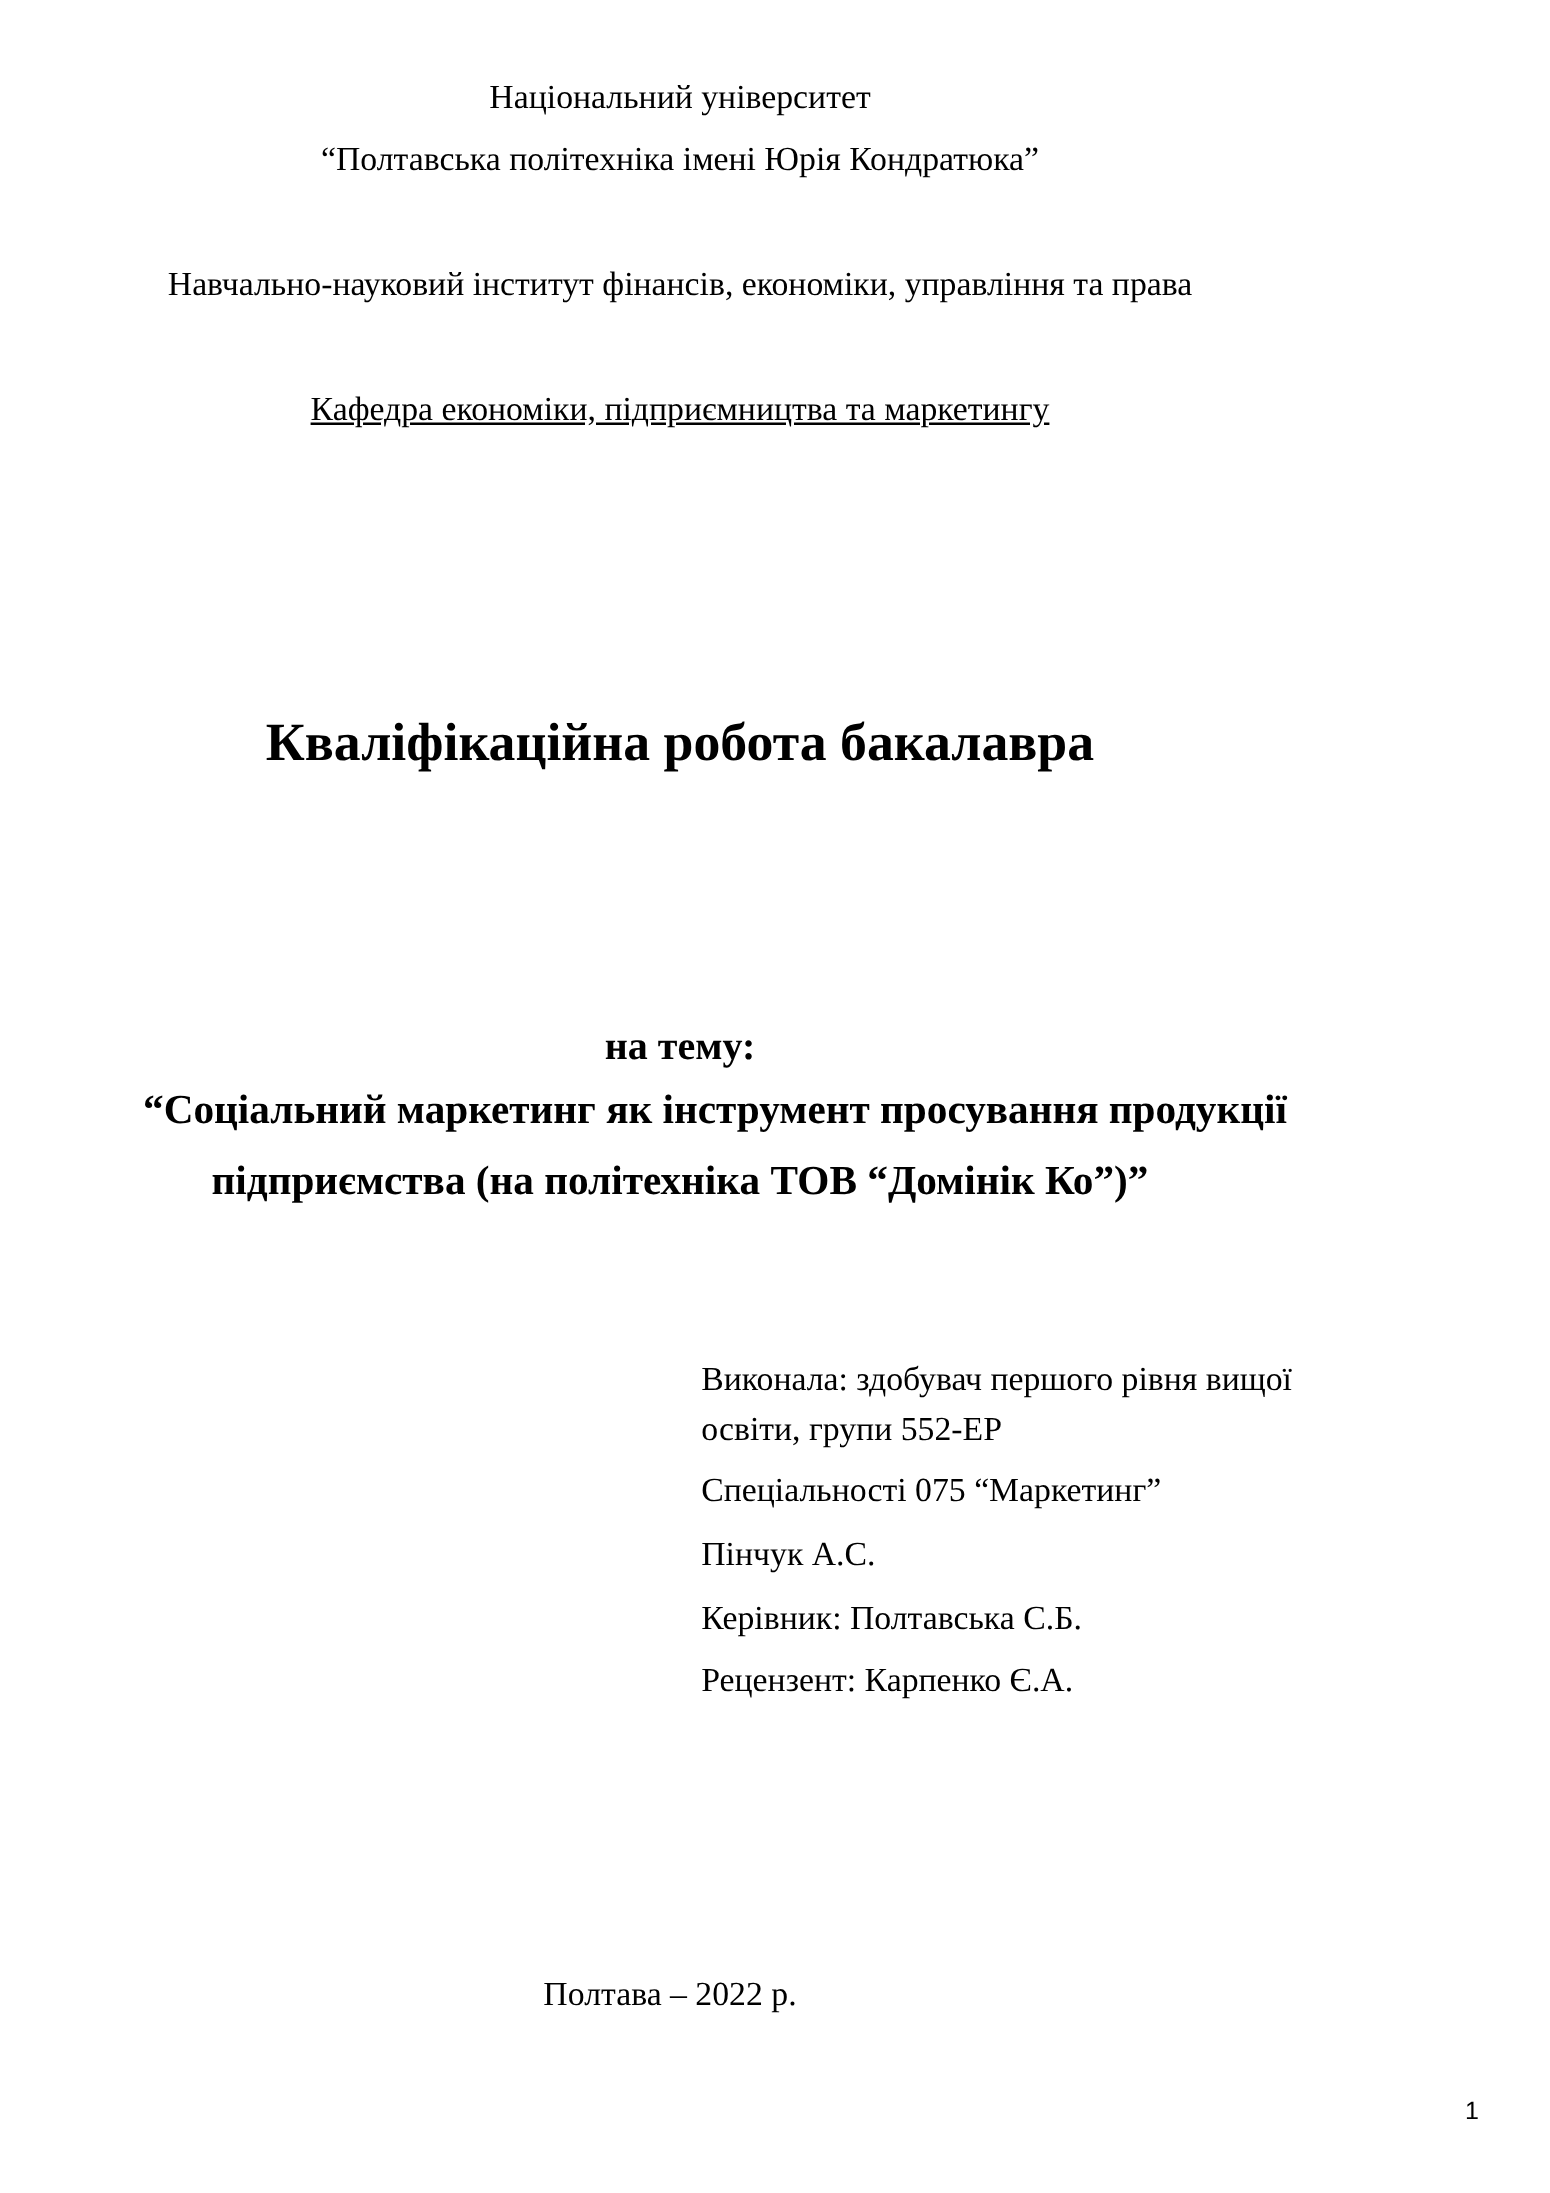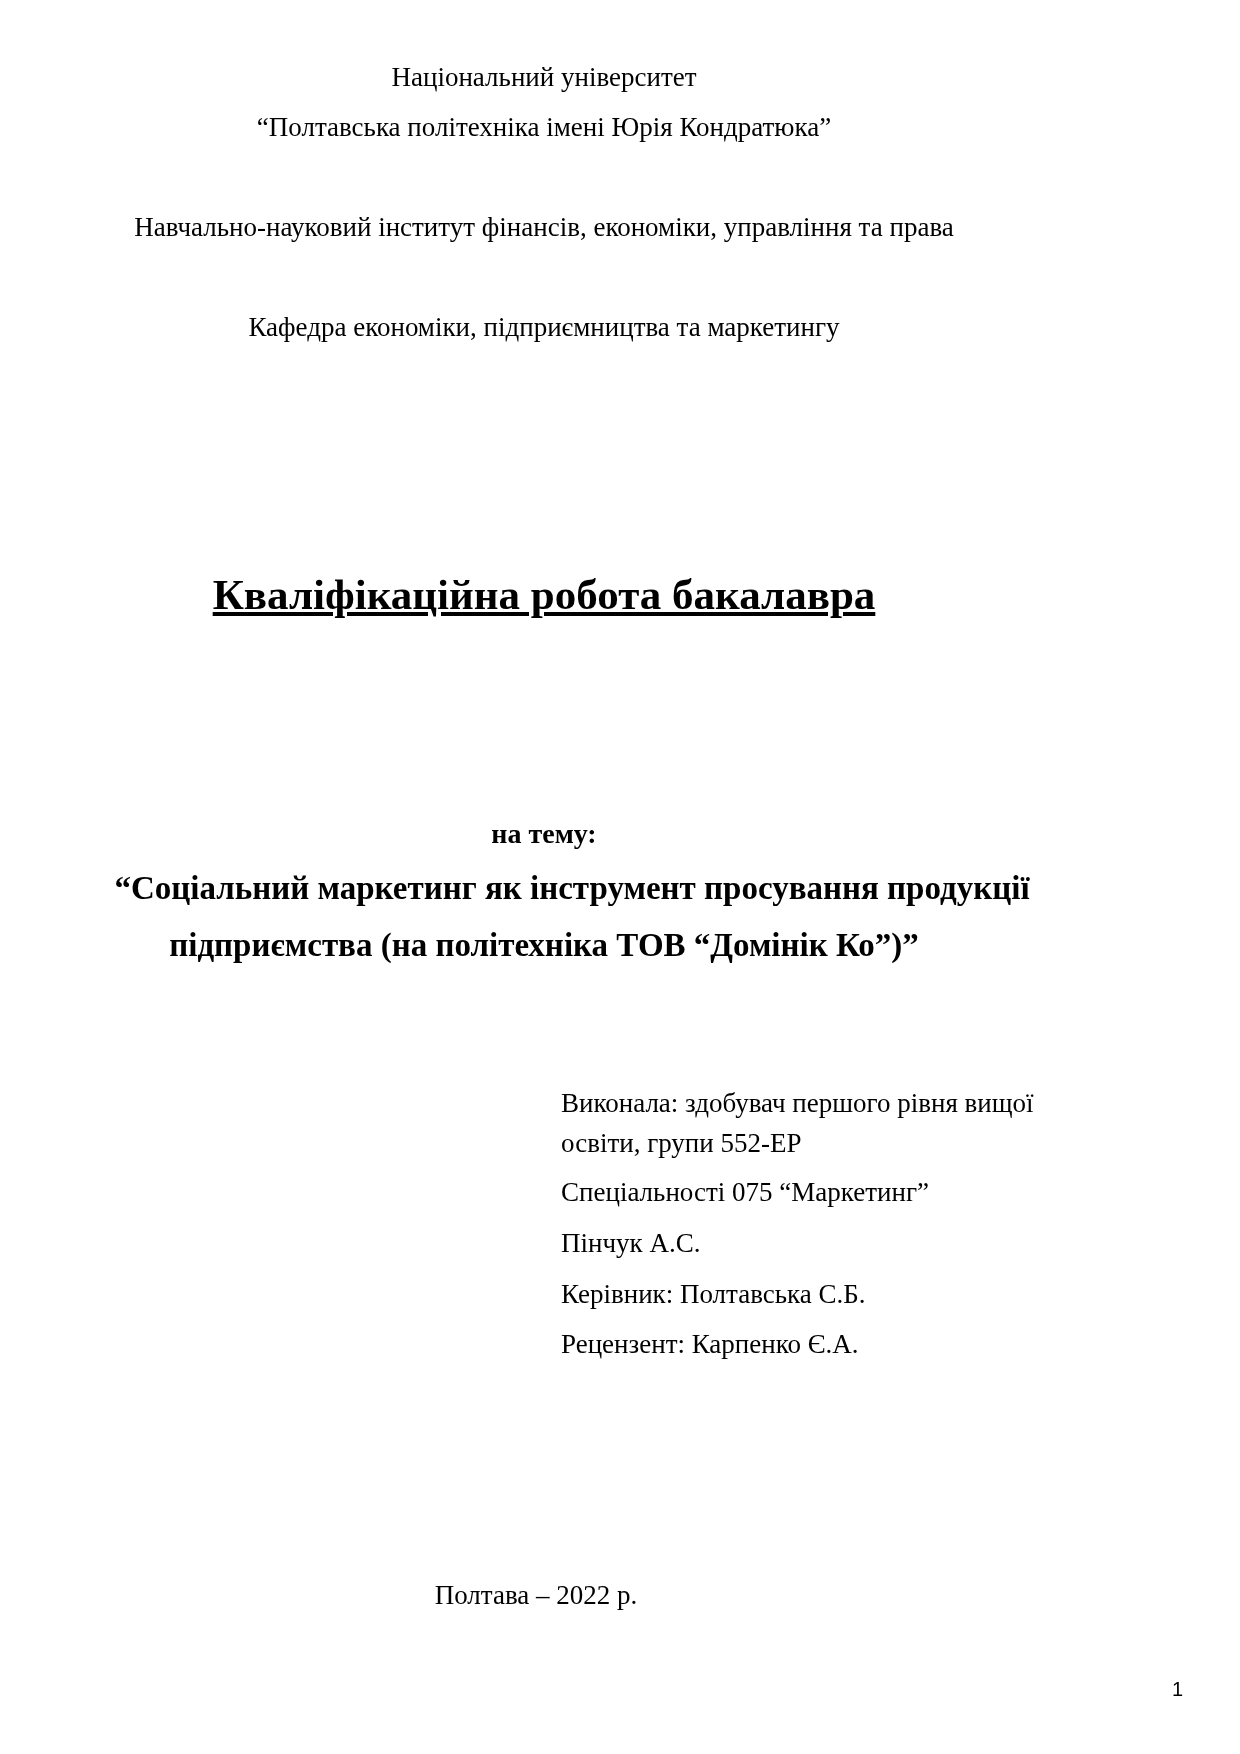--- a/index.html
+++ b/index.html
@@ -1,37 +1,37 @@
 <!DOCTYPE html>
 <html><head>
 <meta charset="utf-8">
 <style>
   html, body { margin:0; padding:0; background:#ffffff; }
   body { width:1240px; height:1754px; position:relative; overflow:hidden;
          font-family:"Liberation Serif", "DejaVu Serif", serif; color:#000; }
   .line { position:absolute; left:0; width:1088px; text-align:center; white-space:nowrap; }
   .reg { font-size:27px; }
   .bold { font-weight:bold; }
-  .title { font-size:43px; font-weight:bold;text-decoration:underline; }
+  .title { font-size:43px; font-weight:bold; }
   .topic { font-size:33px; font-weight:bold; }
   .right { position:absolute; left:561px; font-size:27px; white-space:nowrap; }
   .pagenum { position:absolute; left:1172px; top:1678px; font-family:"Liberation Sans", sans-serif; font-size:20px; }
 </style>
 </head>
 <body>
 
 <div>
   <div class="line reg" style="top:62px;">Національний університет</div>
   <div class="line reg" style="top:112px;">“Полтавська політехніка імені Юрія Кондратюка”</div>
   <div class="line reg" style="top:212px;">Навчально-науковий інститут фінансів, економіки, управління та права</div>
-  <div class="line reg" style="top:312px;">Кафедра економіки, підприємництва та маркетингу</div>
+  <div class="line reg" style="top:312px;text-decoration:underline;">Кафедра економіки, підприємництва та маркетингу</div>
 
   <div class="line title" style="top:570px;">Кваліфікаційна робота бакалавра</div>
 
-  <div class="line reg bold" style="top:818px; font-size:28px;">на тему:</div>
+  <div class="line reg bold" style="top:818px; font-size:32px;">на тему:</div>
   <div class="line topic" style="top:870px; left:28px;">“Соціальний маркетинг як інструмент просування продукції</div>
   <div class="line topic" style="top:927px;">підприємства (на політехніка ТОВ “Домінік Ко”)”</div>
 
   <div>
     <div class="right" style="top:1088px;">Виконала: здобувач першого рівня вищої</div>
     <div class="right" style="top:1128px;">освіти, групи 552-ЕР</div>
     <div class="right" style="top:1177px;">Спеціальності 075 “Маркетинг”</div>
     <div class="right" style="top:1228px;">Пінчук А.С.</div>
     <div class="right" style="top:1279px;">Керівник: Полтавська С.Б.</div>
     <div class="right" style="top:1329px;">Рецензент: Карпенко Є.А.</div>

